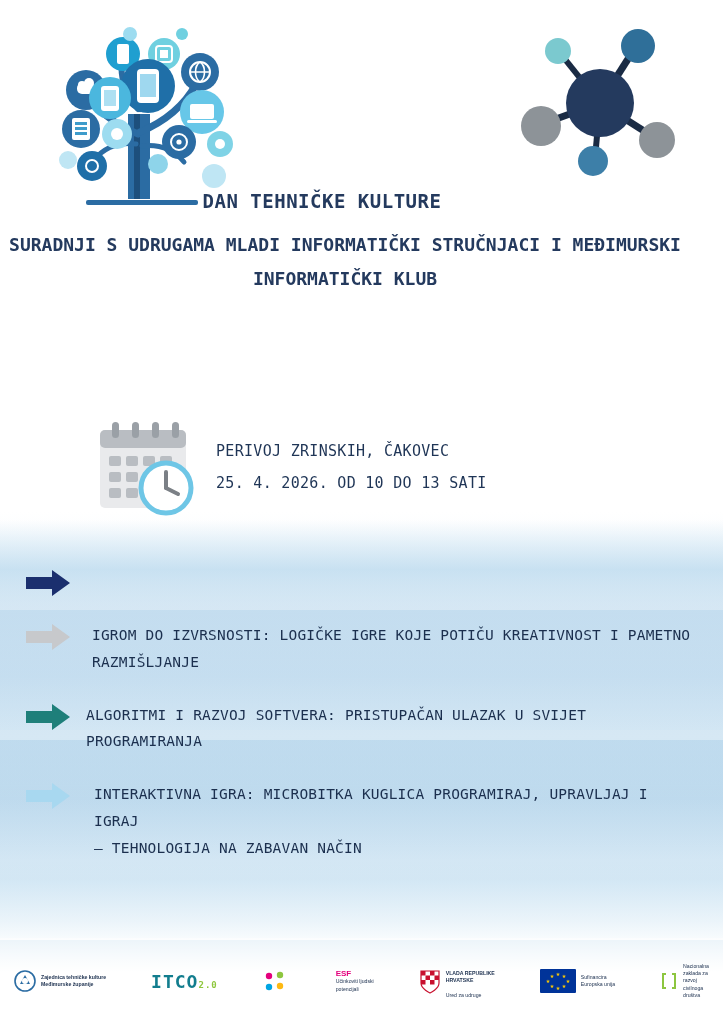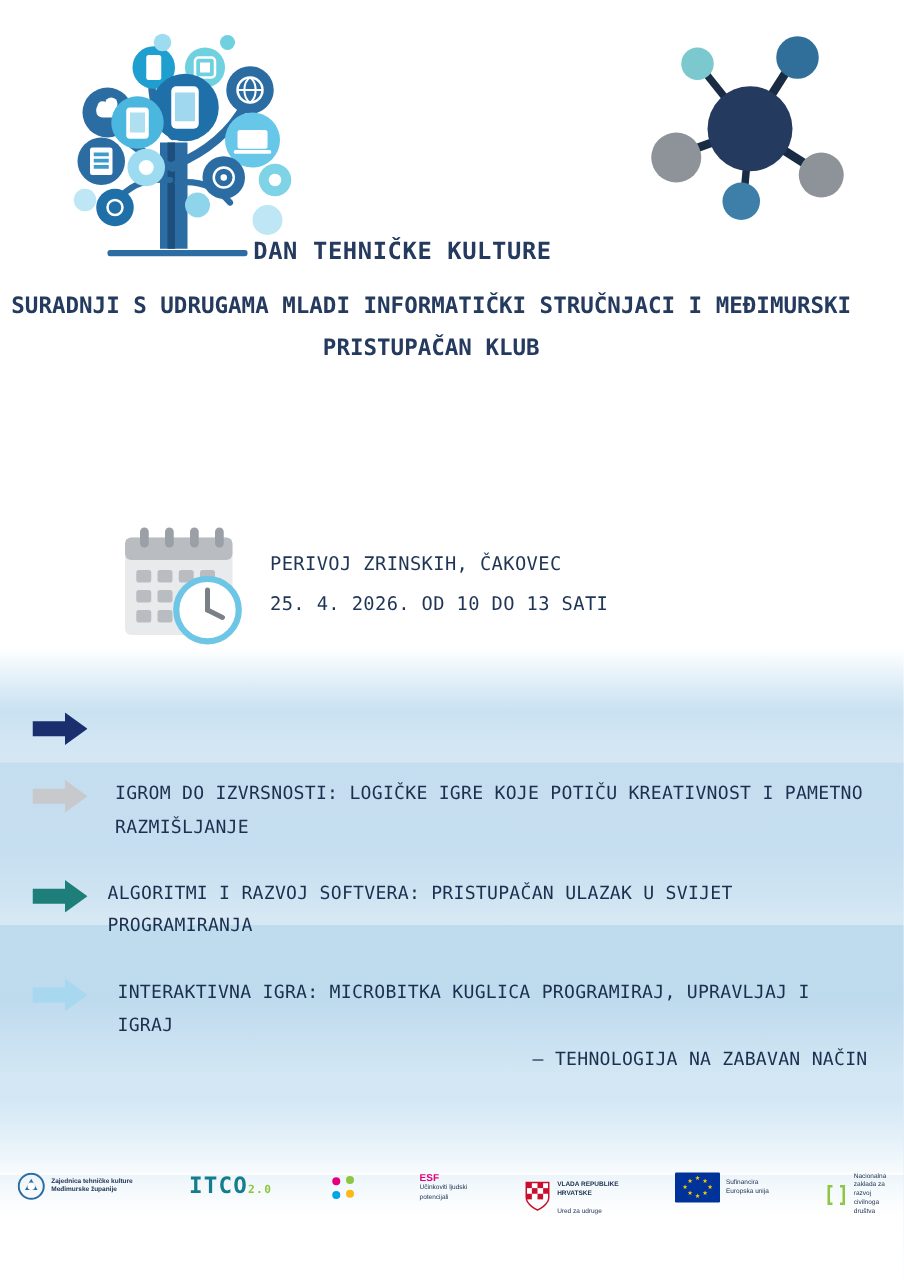--- a/index.html
+++ b/index.html
@@ -138,33 +138,33 @@
   .item-text {
     font-family: "DejaVu Sans Mono", monospace;
     font-size: 14.5px;
     color: #1b2f4e;
     line-height: 1.85;
     letter-spacing: 0.2px;
     max-width: 600px;
   }
   .item-2 .item-text { padding-left: 6px; }
   .item-4 .item-text { padding-left: 8px; }
-  .center-line { display: block; text-align: right; }
+  .center-line { display: block; text-align: left; }
   .indent-line { display: block; text-align: left; padding-right: 80px; }
 
   
   .footer {
     position: absolute;
     left: 0;
     bottom: 0;
     width: 723px;
     height: 86px;
     background: linear-gradient(to bottom, rgba(255,255,255,0.55), #ffffff 40%);
     display: flex;
-    align-items: flex-start;
+    align-items: center;
     justify-content: space-between;
     padding: 0 14px;
     box-sizing: border-box;
   }
   .logo {
     display: flex;
     align-items: center;
     gap: 5px;
   }
   .logo-txt {
@@ -297,21 +297,21 @@
       <circle cx="36" cy="108" r="20" fill="#8d9398"></circle>
       <circle cx="152" cy="122" r="18" fill="#8d9398"></circle>
       <circle cx="88" cy="143" r="15" fill="#3d7fa8"></circle>
     </svg>
   </div>
 
   <div class="headings">
     <div class="title-main">DAN TEHNIČKE KULTURE</div>
     <div class="title-sub">
       <div>SURADNJI S UDRUGAMA MLADI INFORMATIČKI STRUČNJACI I MEĐIMURSKI</div>
-      <div>PRISTUPAČAN KLUB</div>
+      <div>INFORMATIČKI KLUB</div>
     </div>
   </div>
 
   <div class="when-where">
     <div class="cal-icon">
       <svg viewBox="0 0 110 105" width="110" height="105">
         <rect x="12" y="14" width="86" height="78" rx="5" fill="#e9eaec"></rect>
         <rect x="12" y="14" width="86" height="18" rx="5" fill="#b9bdc2"></rect>
         <rect x="24" y="6" width="7" height="16" rx="3.5" fill="#9aa0a6"></rect>
         <rect x="44" y="6" width="7" height="16" rx="3.5" fill="#9aa0a6"></rect>

